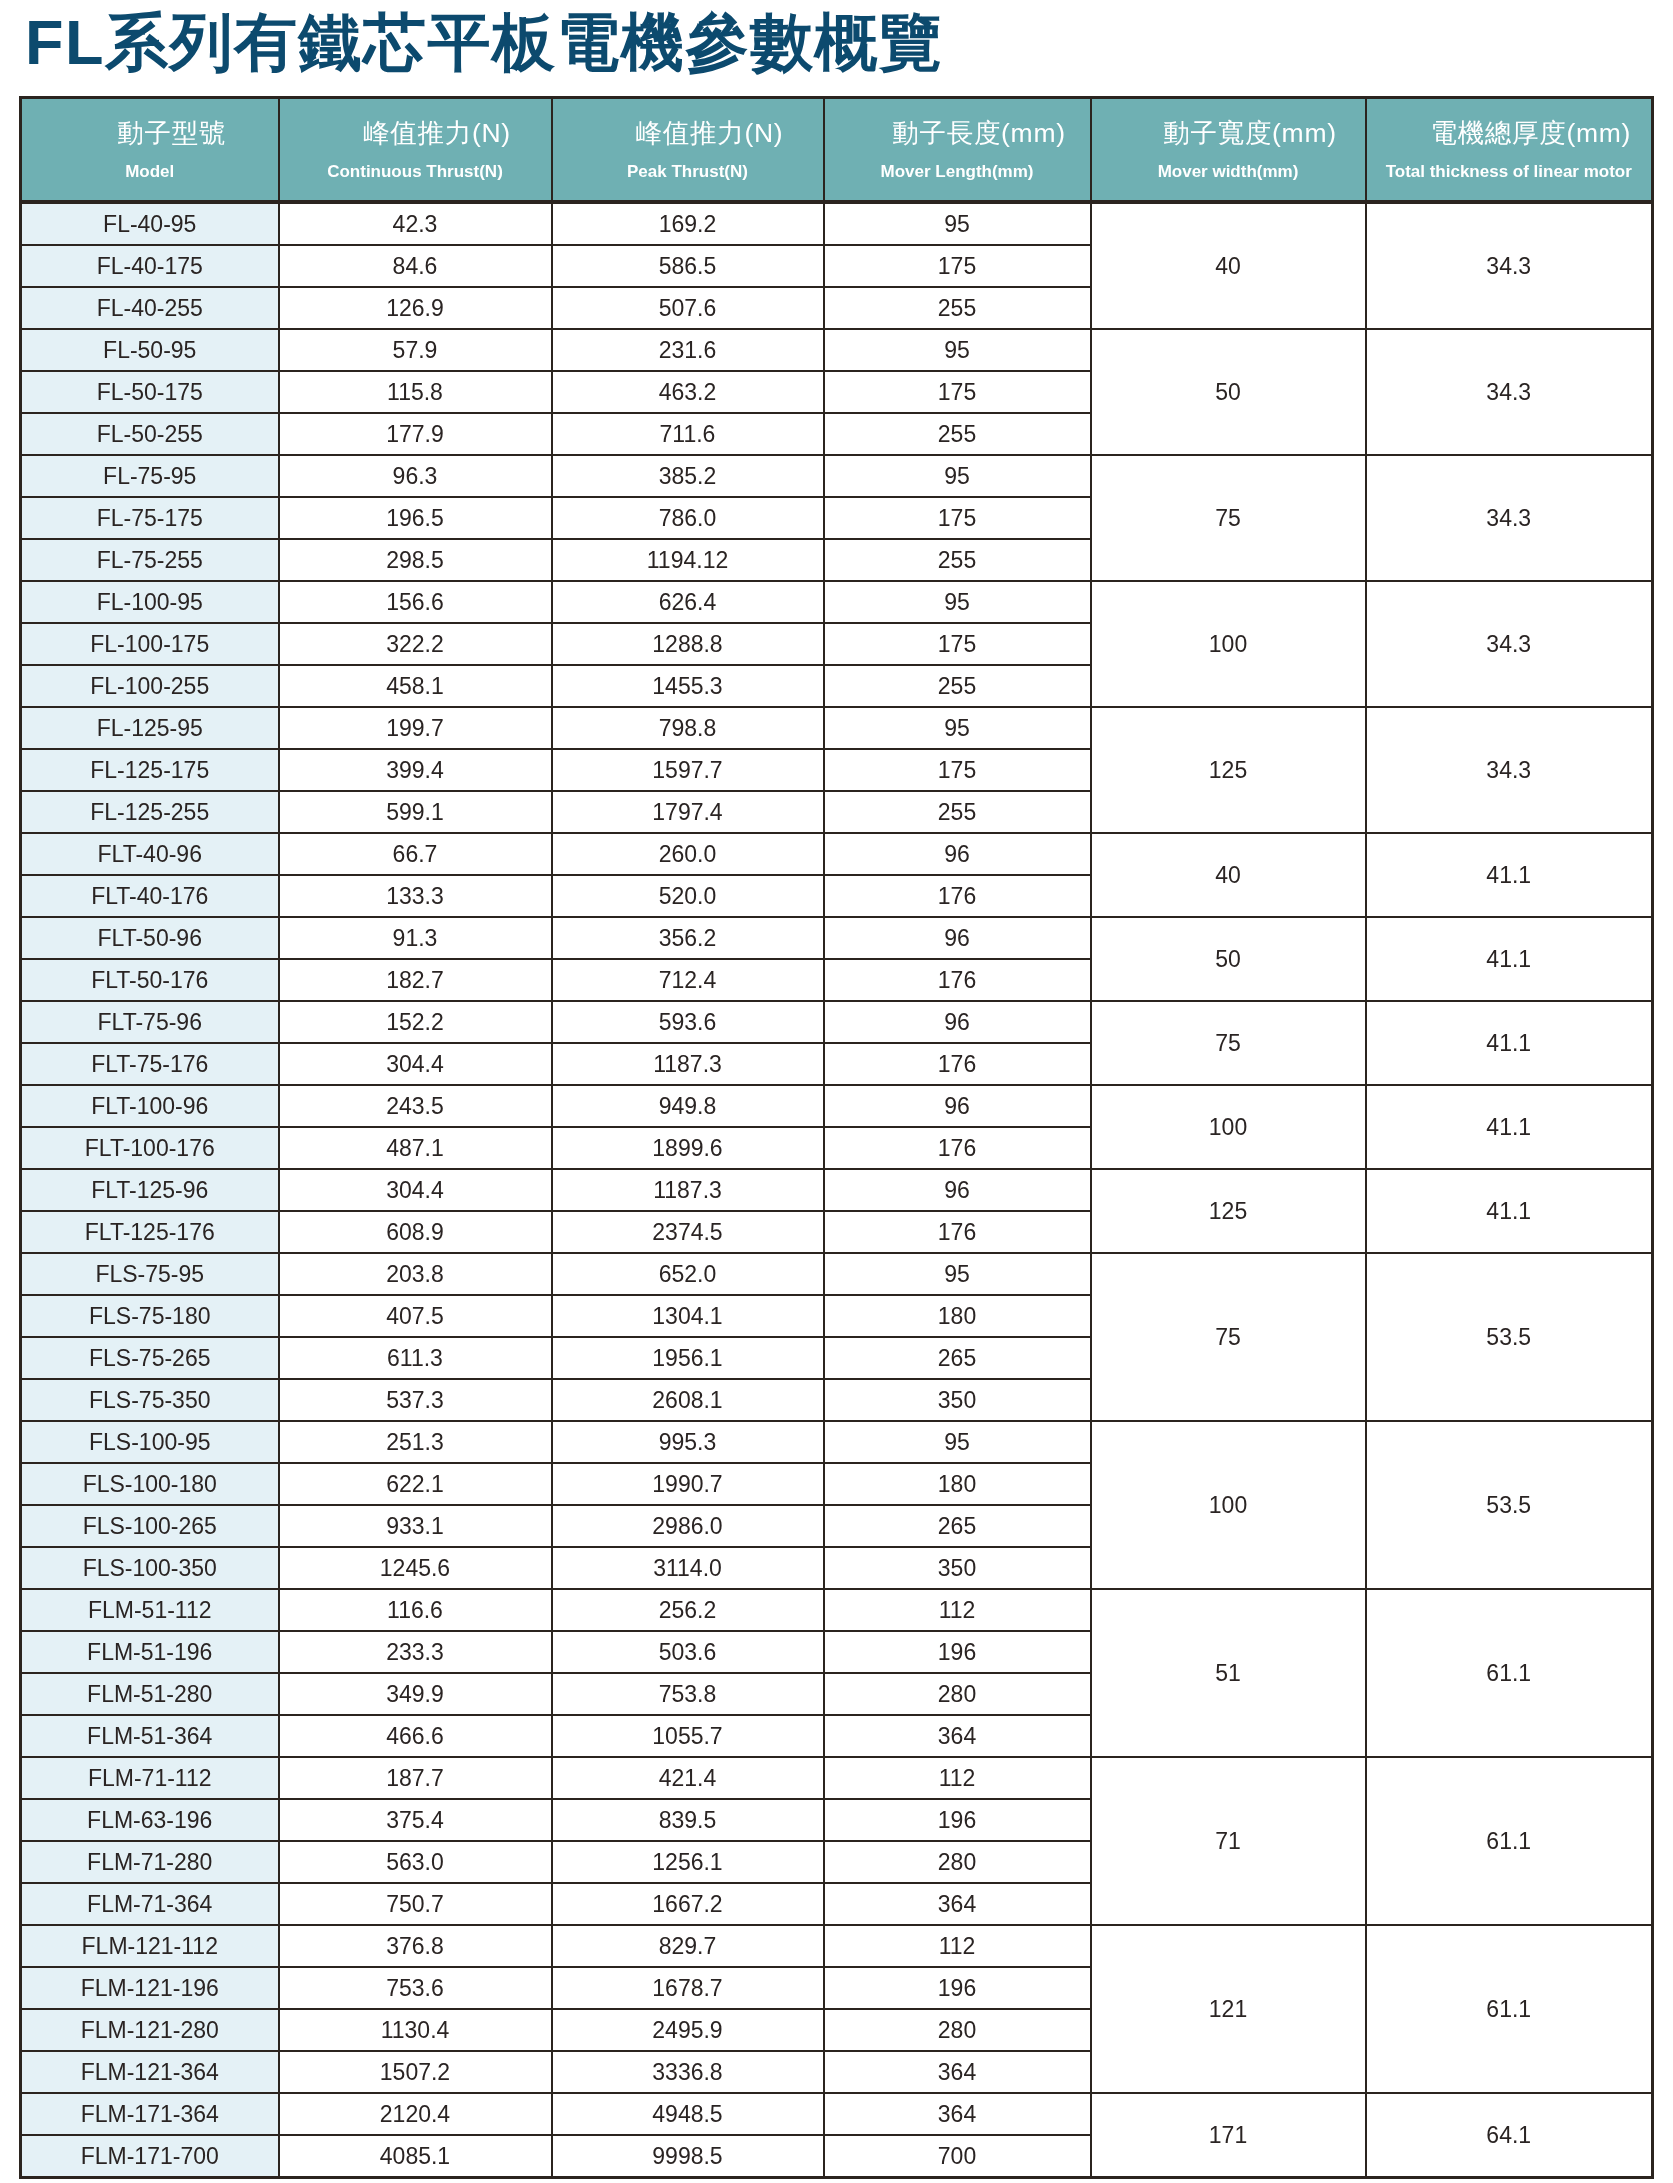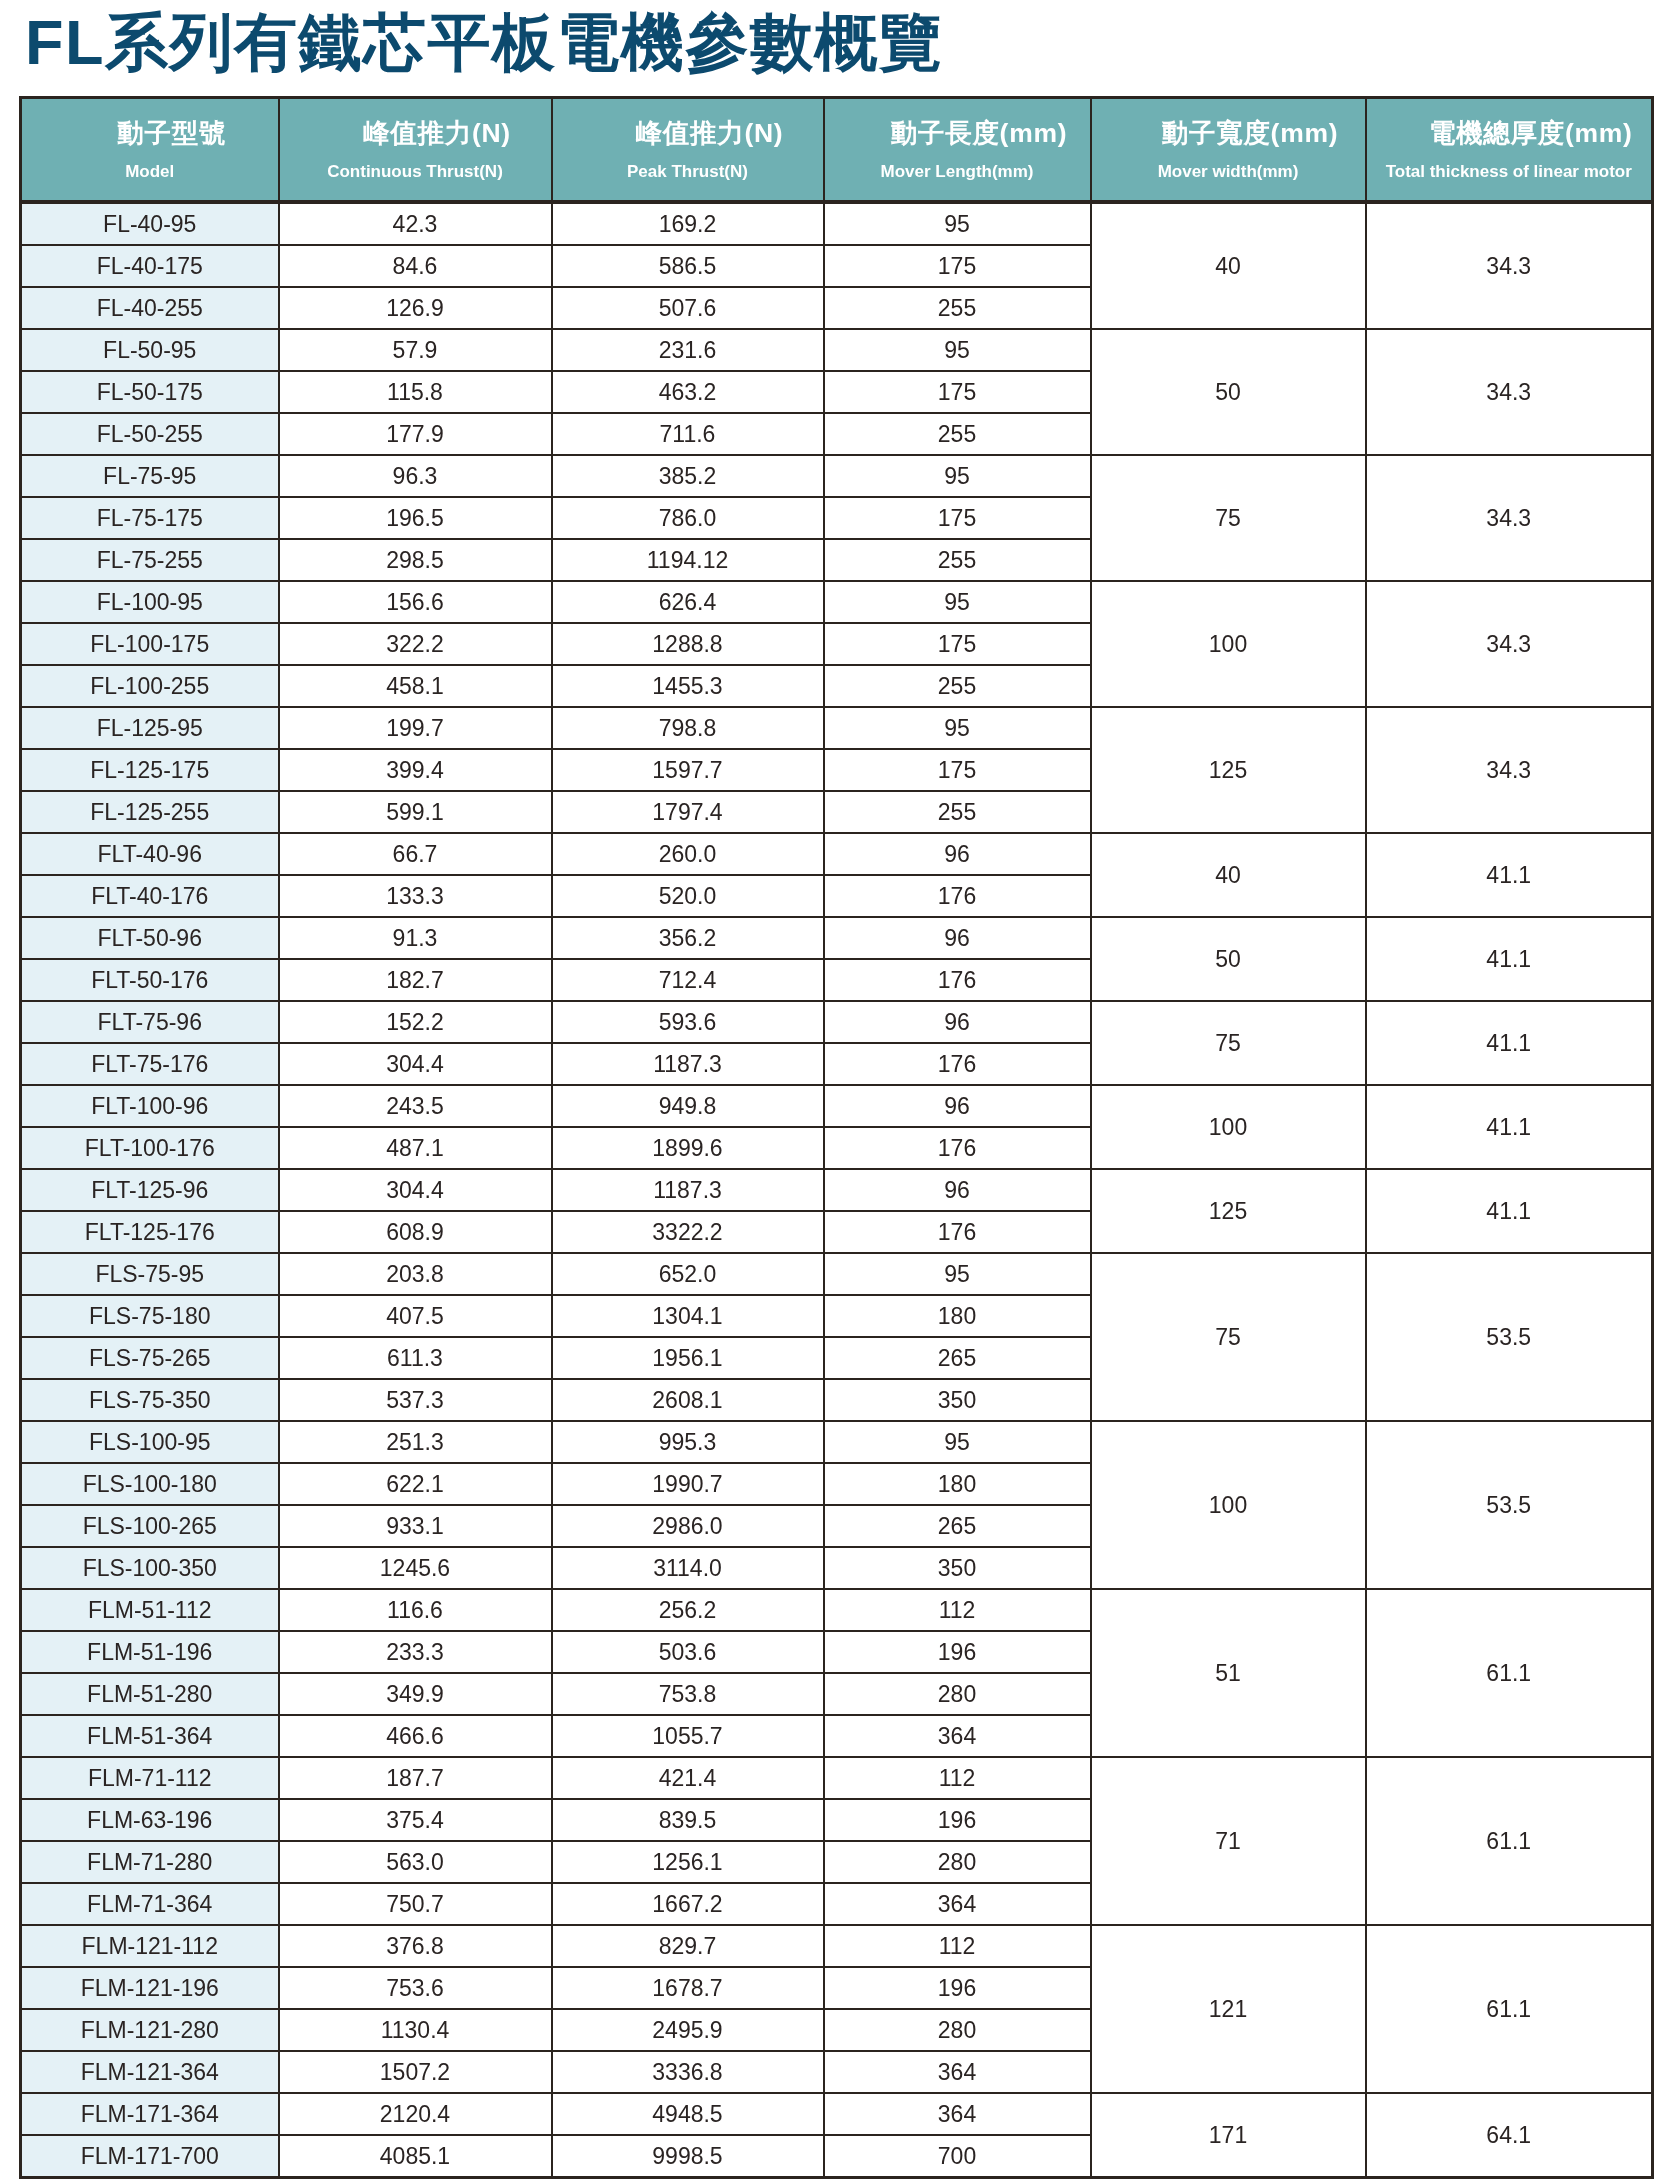--- a/index.html
+++ b/index.html
@@ -41,21 +41,21 @@
     border:2.2px solid #2b241f;
     border-top-width:3.7px;
     border-bottom-width:4.4px;
     vertical-align:middle;
     text-align:center;
     padding:0;
   }
   th .zh{
     display:block;
     font-size:26.5px;
-    font-weight:700;
+    font-weight:400;
     letter-spacing:0.7px;
     line-height:29px;
     padding-left:44px;
   }
   th .en{
     display:block;
     font-size:17px;
     font-weight:700;
     margin-top:14px;
     line-height:19px;
@@ -279,21 +279,21 @@
         <td class="model-col">FLT-125-96</td>
         <td>304.4</td>
         <td>1187.3</td>
         <td>96</td>
         <td rowspan="2">125</td>
         <td rowspan="2">41.1</td>
       </tr>
       <tr>
         <td class="model-col">FLT-125-176</td>
         <td>608.9</td>
-        <td>3322.2</td>
+        <td>2374.5</td>
         <td>176</td>
       </tr>
       <tr>
         <td class="model-col">FLS-75-95</td>
         <td>203.8</td>
         <td>652.0</td>
         <td>95</td>
         <td rowspan="4">75</td>
         <td rowspan="4">53.5</td>
       </tr>

